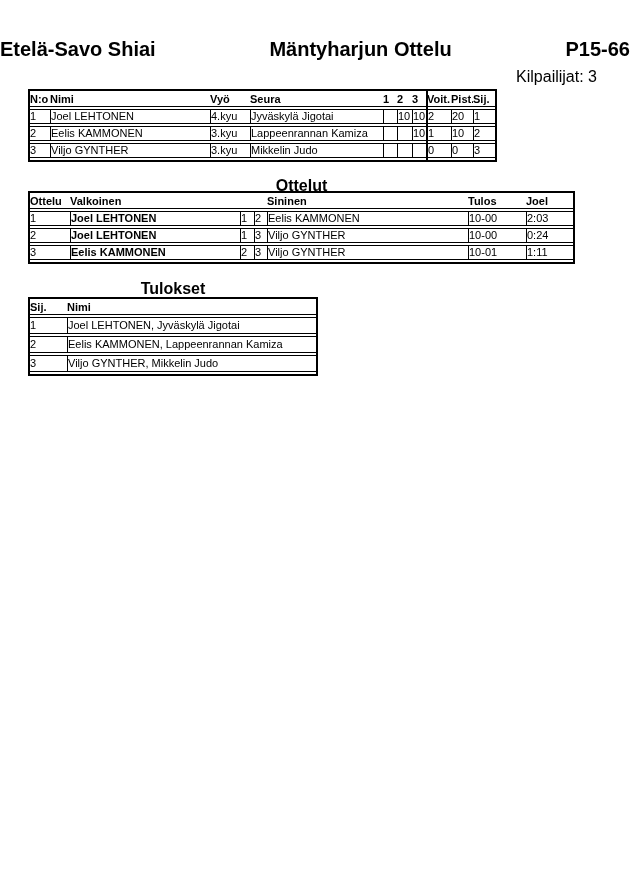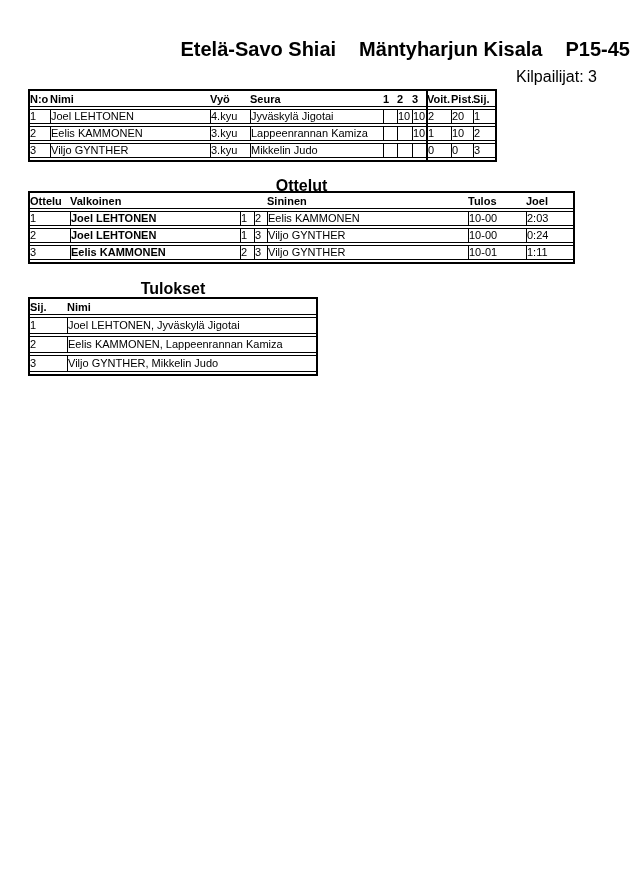--- a/index.html
+++ b/index.html
@@ -13,21 +13,21 @@
     width: 630px;
     height: 891px;
     background: #ffffff;
     overflow: hidden;
   }
   .main-title {
     position: absolute;
     top: 38px; left: 0;
     width: 630px;
     display: flex;
-    justify-content: flex-end;
+    justify-content: space-between;
     gap: 23px;
     font-size: 20px;
     font-weight: bold;
     white-space: nowrap;
   }
   .subtitle {
     position: absolute;
     top: 65px; left: 28px;
     width: 414px;
     text-align: center;
@@ -96,22 +96,22 @@
   #matches-title { top: 177px; left: 28px; width: 547px; }
   #results-title { top: 280px; left: 28px; width: 290px; }
 </style>
 </head>
 <body>
 
 <div class="page">
 
   <div class="main-title">
     <span>Etelä-Savo Shiai</span>
-    <span>Mäntyharjun Kisala</span>
-    <span>P15-45</span>
+    <span>Mäntyharjun Ottelu</span>
+    <span>P15-66</span>
   </div>
 
   <div class="count-label">Kilpailijat: 3</div>
 
   <div class="tbl-wrap" id="t-competitors">
     <table class="tbl">
       <colgroup>
         <col style="width:20px">
           <col style="width:160px">
           <col style="width:40px">

